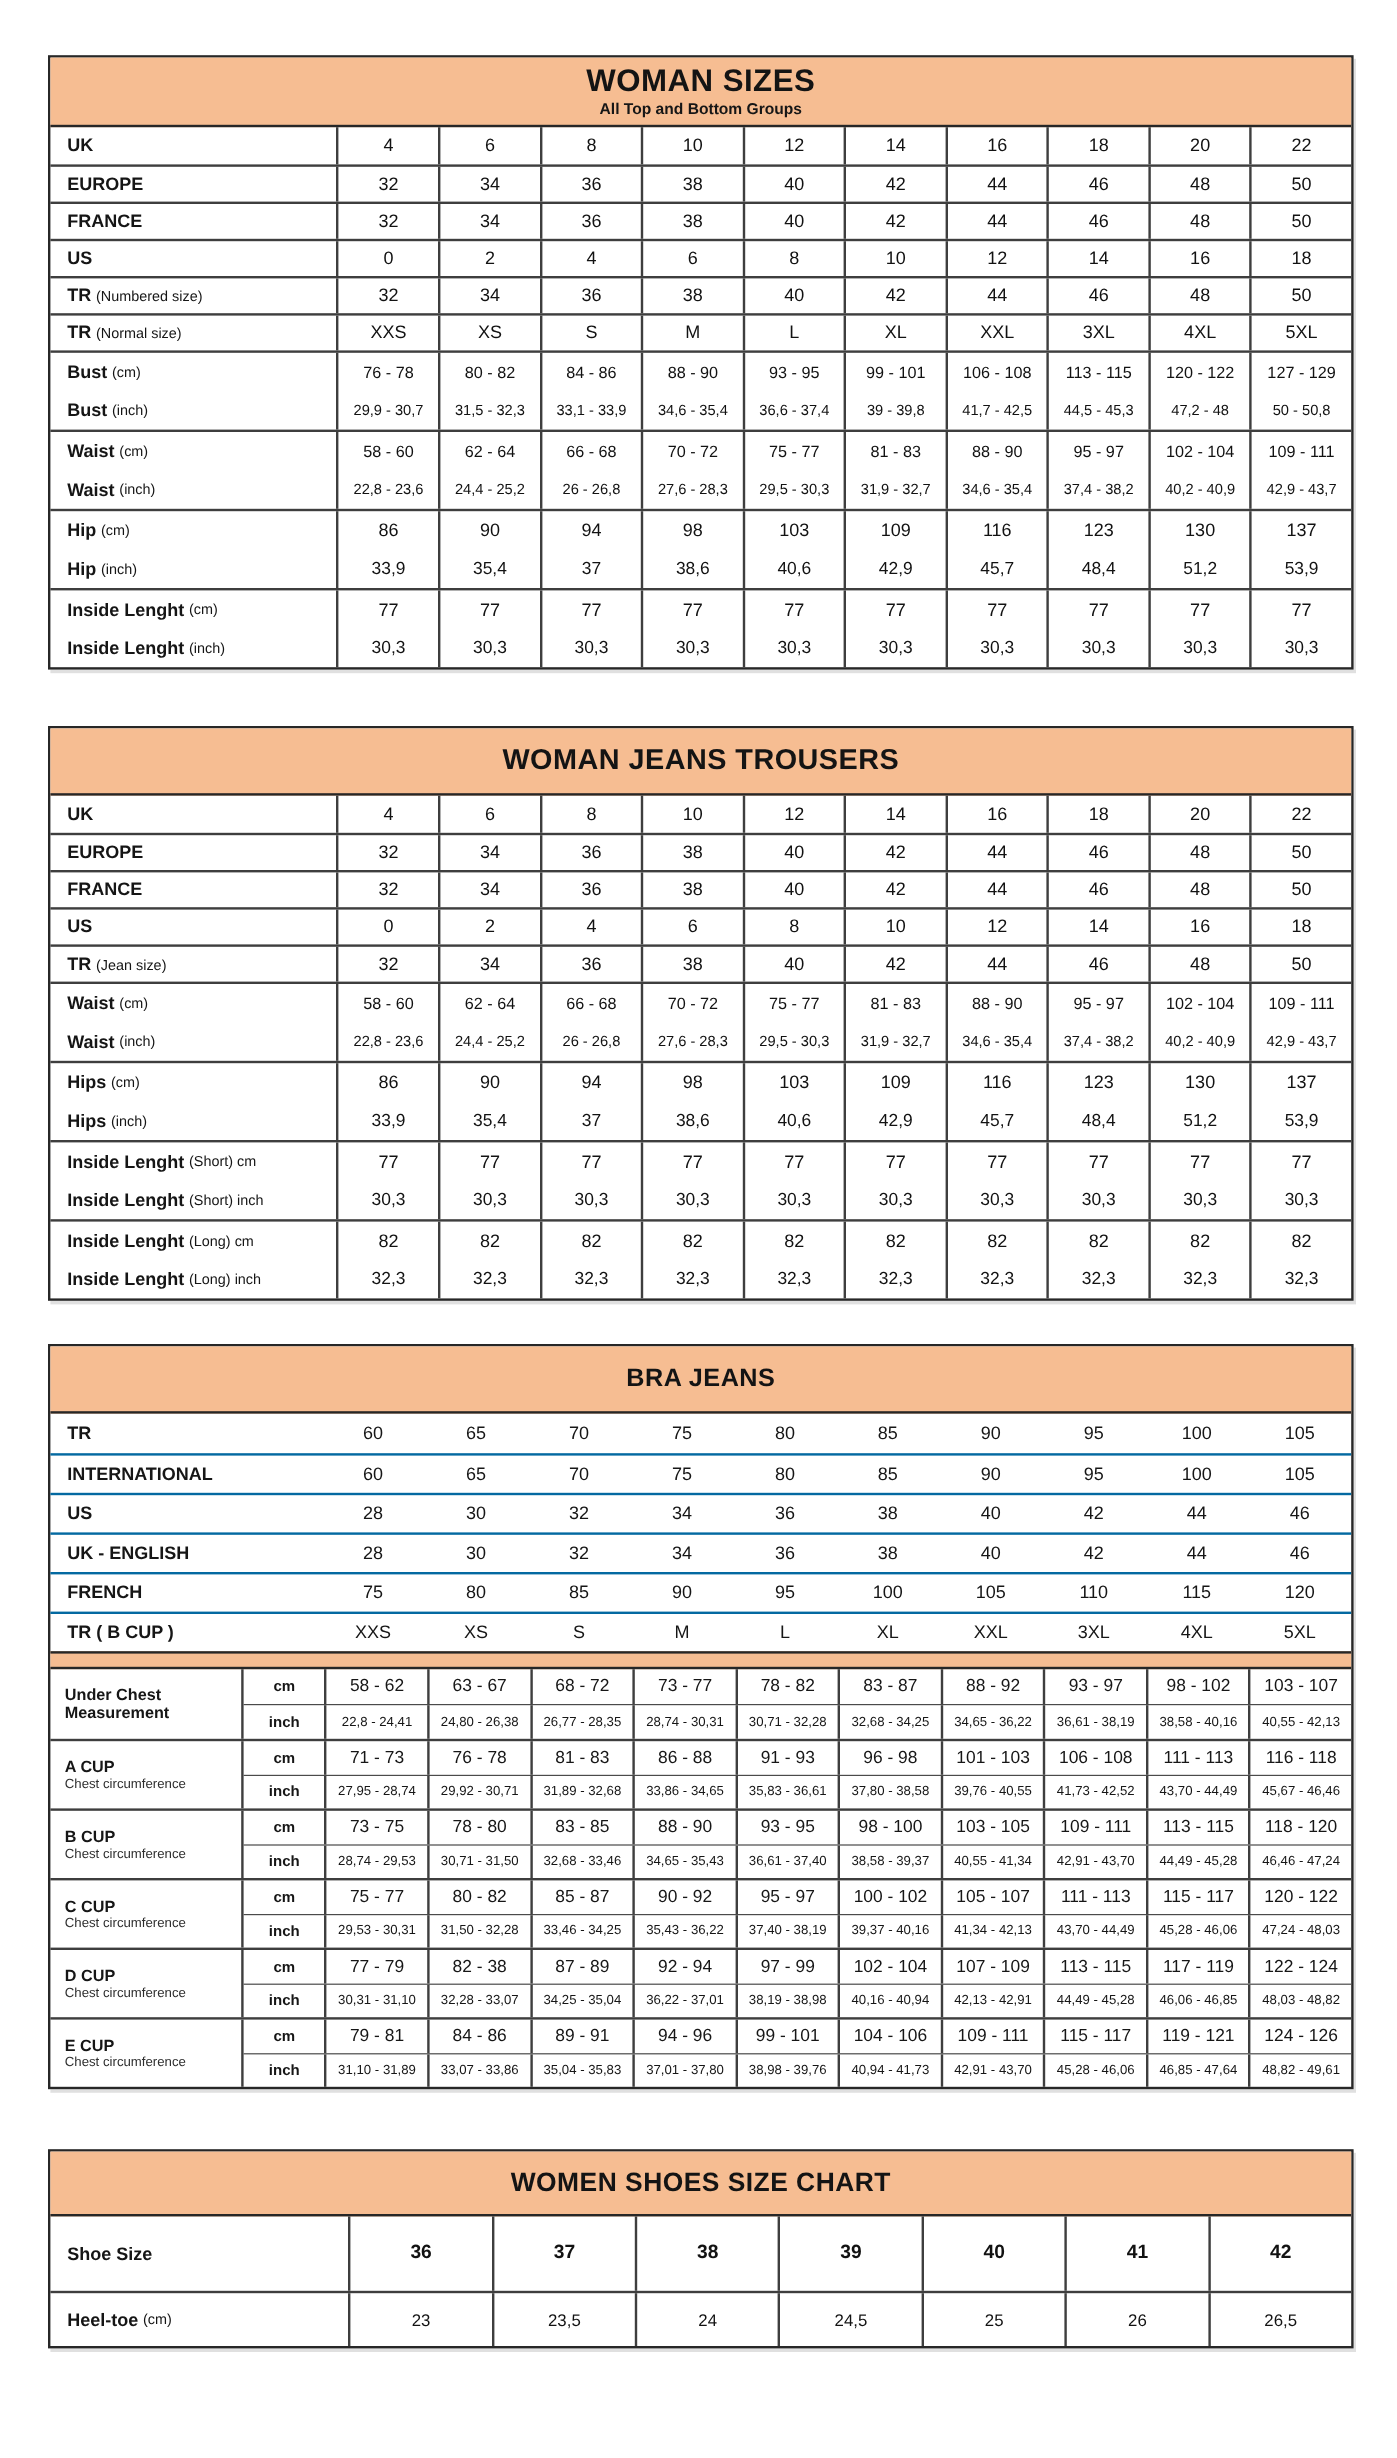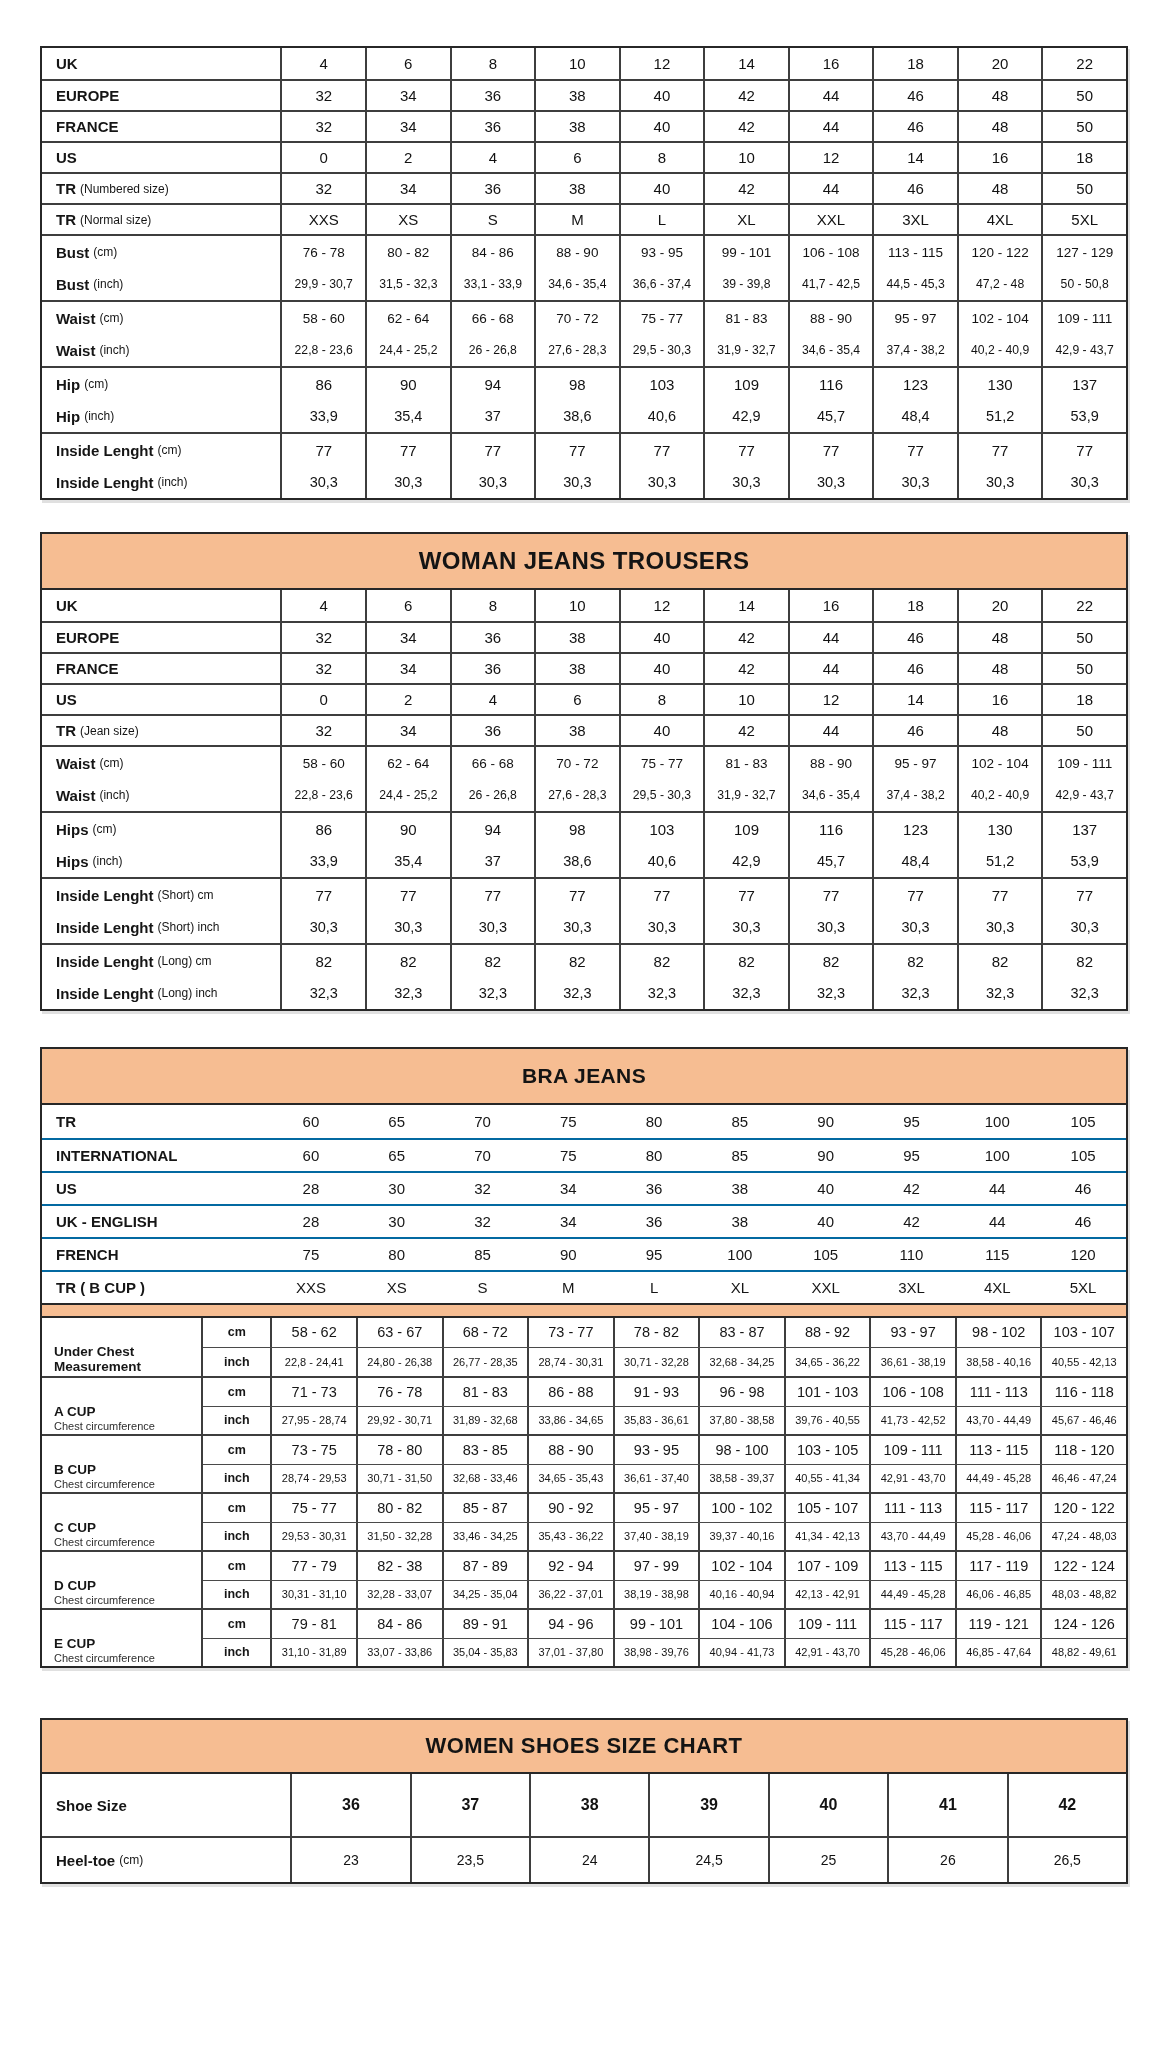--- a/index.html
+++ b/index.html
@@ -8,21 +8,21 @@
     width:1164px; height:2048px; overflow:hidden;
     font-family:"Liberation Sans", sans-serif;
     color:#161616;
   }
   .tbl {
     width:1088px; margin-left:40px; background:#fff;
     border:2px solid #272727;
     box-shadow:2px 3px 0 rgba(0,0,0,0.12);
   }
   .tbl-woman  { margin-top:46px; }
-  .tbl-jeans  { margin-top:32px; }
+  .tbl-jeans  { margin-top:47px; }
   .tbl-bra    { margin-top:36px; }
   .tbl-shoes  { margin-top:50px; }
 
   .band { background:#f6bd92; border-bottom:2px solid #272727; text-align:center; }
   .band .t  { font-weight:700; color:#141414; letter-spacing:.4px; }
   .tbl-woman .band { padding:4px 0 6px; }
   .tbl-woman .t { font-size:26px; }
   .band .st { font-size:13px; font-weight:700; margin-top:0; }
   .tbl-jeans .band { padding:13px 0; }
   .tbl-jeans .t { font-size:24px; }
@@ -56,21 +56,21 @@
   .v-bot { font-size:14.5px; } .v-bot.sm { font-size:12.2px; }
 
   
   .bare { display:flex; height:33px; align-items:center; }
   .bares .bare + .bare { border-top:2px solid #0369a1; }
   .blbl { width:20.85%; padding-left:14px; font-weight:700; font-size:15px; }
   .bcell { flex:1; text-align:center; font-size:15px; }
   .bra-sep { height:15px; background:#f6bd92; border-top:2px solid #272727; border-bottom:2px solid #272727; }
   .cup { display:flex; height:58px; }
   .cups .cup + .cup { border-top:2px solid #3e3e3e; }
-  .cup-lbl { width:14.7%; padding:2px 4px 2px 12px; display:flex; flex-direction:column; justify-content:flex-end; }
+  .cup-lbl { width:14.7%; padding:2px 4px 2px 12px; display:flex; flex-direction:column; justify-content:center; }
   .cup-name { font-size:13.5px; font-weight:700; line-height:1.12; }
   .cup-sub  { font-size:11px; color:#2e2e2e; margin-top:1px; }
   .cup-body { flex:1; display:flex; flex-direction:column; border-left:2px solid #3e3e3e; }
   .cup-row { flex:1; display:flex; }
   .cup-row.inch { border-top:1.5px solid #4a4a4a; }
   .unit { width:7.27%; display:flex; align-items:center; justify-content:center; font-weight:700; font-size:12.5px; }
   .ccell {
     flex:1; border-left:2px solid #3e3e3e; display:flex; align-items:center;
     justify-content:center; white-space:nowrap;
   }
@@ -81,20 +81,24 @@
   .shoes .lbl { width:22.9%; }
   .row.shoe-size { height:62px; }
   .row.shoe-size .cell { font-weight:700; font-size:16px; }
   .row.heel-toe { height:46px; }
   .row.heel-toe .cell { font-size:14px; }
 </style>
 </head>
 <body>
 
 <section class="tbl tbl-woman">
+  <header class="band">
+    <div class="t">WOMAN SIZES</div>
+    <div class="st">All Top and Bottom Groups</div>
+  </header>
   <div class="rows" id="woman-rows">
       <div class="row single">
         <div class="lbl">
           <span class="lbl-main">UK</span>
         </div>
         <div class="cell">4</div>
         <div class="cell">6</div>
         <div class="cell">8</div>
         <div class="cell">10</div>
         <div class="cell">12</div>

